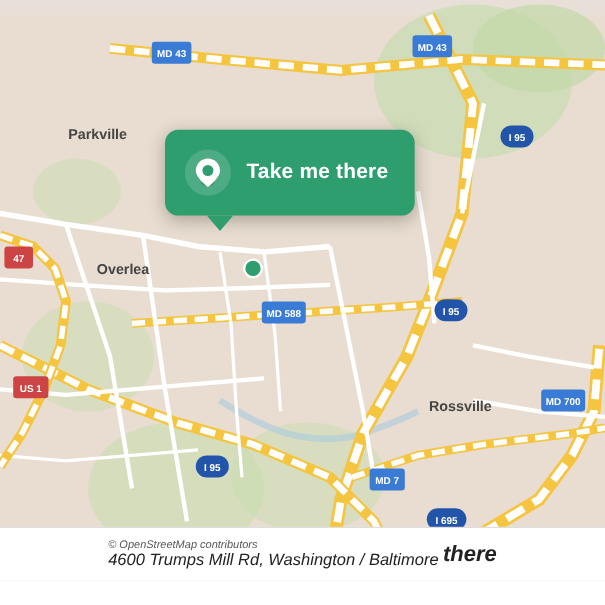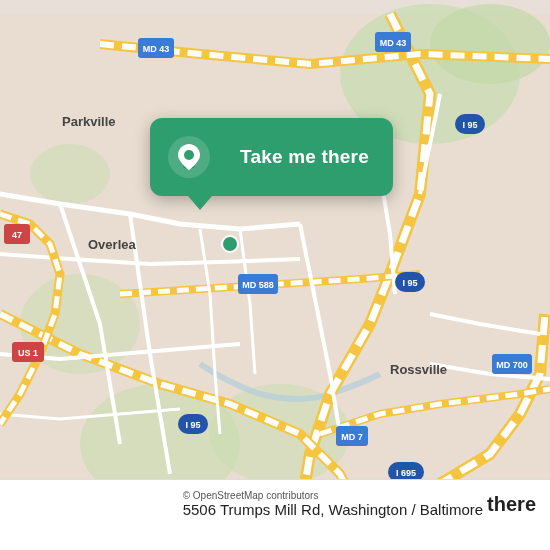--- a/index.html
+++ b/index.html
@@ -29,21 +29,21 @@
     
     #popup-card {
       position: absolute;
       top: 118px;
       left: 150px;
       background: #2e9e6e;
       border-radius: 12px;
       padding: 18px 24px 18px 18px;
       display: flex;
       align-items: center;
-      gap: 30px;
+      gap: 14px;
       box-shadow: 0 4px 16px rgba(0,0,0,0.28);
       z-index: 10;
       cursor: pointer;
     }
 
     #popup-card::after {
       content: '';
       position: absolute;
       bottom: -14px;
       left: 38px;
@@ -72,22 +72,23 @@
 
     
     #bottom-bar {
       position: absolute;
       bottom: 0; left: 0; right: 0;
       background: #fff;
       border-top: 1px solid #ddd;
       padding: 10px 14px 10px 14px;
       display: flex;
       align-items: center;
-      justify-content: flex-end;
+      justify-content: center;
       z-index: 10;
+      font-style: italic;
     }
 
     #address-left {
       display: flex;
       flex-direction: column;
     }
 
     #osm-credit {
       font-size: 10px;
       color: #555;
@@ -208,21 +209,21 @@
       <ellipse cx="21" cy="30" rx="6" ry="3" fill="rgba(0,0,0,0.2)"></ellipse>
       <path d="M21 8 C15,8 10,13 10,19 C10,26 21,34 21,34 C21,34 32,26 32,19 C32,13 27,8 21,8 Z" fill="white"></path>
       <circle cx="21" cy="19" r="5" fill="#2e9e6e"></circle>
     </svg>
     <button id="take-me-there-btn">Take me there</button>
   </div>
 
   <div id="bottom-bar">
     <div id="address-left">
       <span id="osm-credit">© OpenStreetMap contributors</span>
-      <span id="address-text">5506 Trumps Mill Rd, Washington / Baltimore</span>
+      <span id="address-text">4600 Trumps Mill Rd, Washington / Baltimore</span>
     </div>
     <div id="moovit-logo">
       <svg class="moovit-pin" viewBox="0 0 22 26" xmlns="http://www.w3.org/2000/svg">
         <path d="M11 0 C5,0 0,5 0,11 C0,18 11,26 11,26 C11,26 22,18 22,11 C22,5 17,0 11,0 Z" fill="#e84040"></path>
         <circle cx="11" cy="11" r="5" fill="white"></circle>
       </svg>
       <span>there</span>
     </div>
   </div>
 

